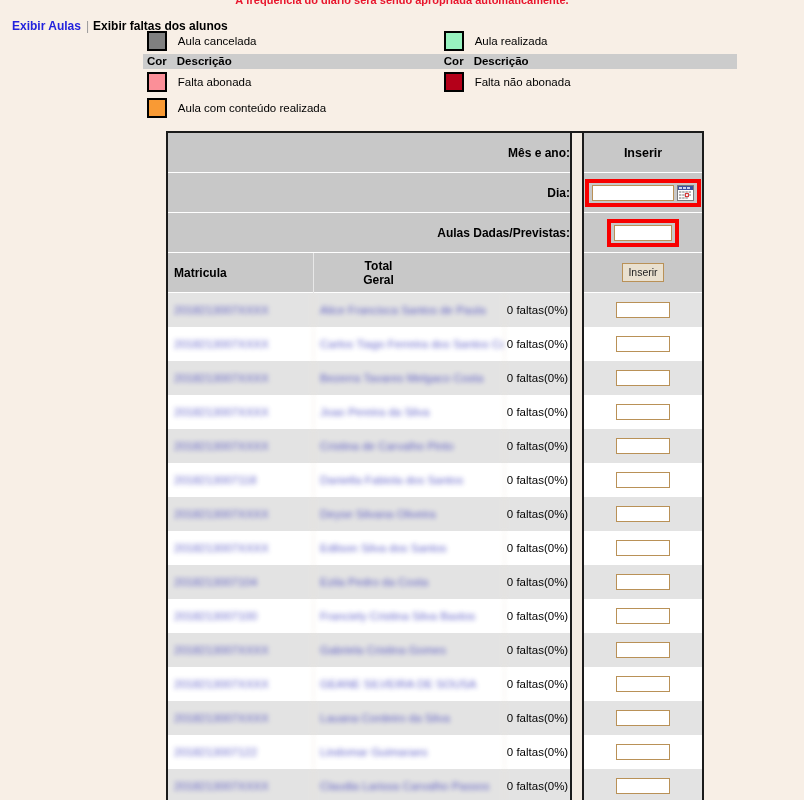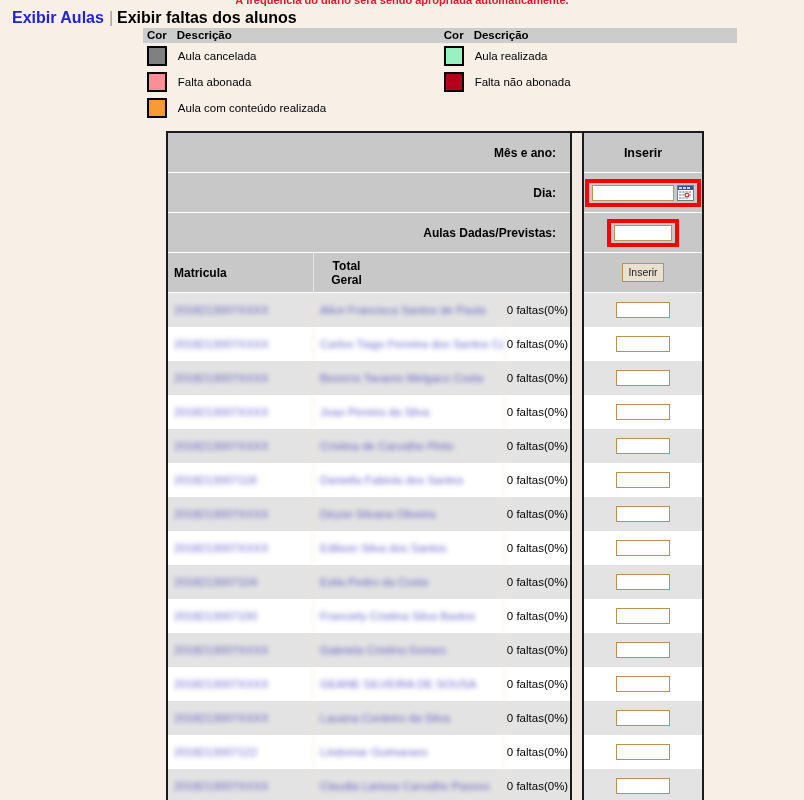--- a/index.html
+++ b/index.html
@@ -21,22 +21,22 @@
     font-weight: bold;
     white-space: nowrap;
     overflow: hidden;
     height: 12px;
     line-height: 12px;
   }
 
   
   .navbar {
     position: absolute;
-    top: 10px; left: 12px;
-    font-size: 16px;
+    top: 18px; left: 12px;
+    font-size: 12px;
     font-weight: bold;
     line-height: 16px;
     white-space: nowrap;
   }
   .navbar a.link {
     color: #2222dd;
     text-decoration: none;
   }
   .navbar .sep {
     color: #999;
@@ -112,21 +112,21 @@
     overflow: hidden;
   }
 
   
   .form-row {
     height: 40px;
     border-bottom: 1px solid #ffffff;
     display: flex;
     align-items: center;
     justify-content: flex-end;
-    padding-right: 14px;
+    padding-right: 0;
     font-size: 12px;
     font-weight: bold;
     color: #000;
     background: #c8c8c8;
   }
   .form-row.r1 { height: 40px; }
   .form-row.r2 { height: 40px; }
   .form-row.r3 { height: 40px; }
 
   
@@ -171,20 +171,21 @@
     flex: 0 0 auto;
   }
 
   
   .thead-row {
     display: flex;
     height: 40px;
     background: #c8c8c8;
     border-bottom: 1px solid #ffffff;
     align-items: center;
+    gap: 32px;
   }
   .th {
     font-size: 12px;
     font-weight: bold;
     color: #000;
     padding: 0 6px;
     height: 40px;
     display: flex;
     align-items: center;
   }
@@ -267,34 +268,34 @@
 
 <div class="notice">A frequência do diário será sendo apropriada automaticamente.</div>
 
 <div class="navbar">
   <a href="#" class="link">Exibir Aulas</a><span class="sep">|</span><span class="current">Exibir faltas dos alunos</span>
 </div>
 
 <table class="legend">
   <tbody>
       <tr>
-    <th class="cor-h">Cor</th>
-    <th class="desc-h">Descrição</th>
-    <th class="cor-h">Cor</th>
-    <th class="desc-h2">Descrição</th>
-  </tr>
-  <tr>
     <td class="swatch-cell">
       <span class="swatch" id="sw-l0" style="background: rgb(128, 128, 128);"></span>
     </td>
     <td class="label">Aula cancelada</td>
     <td class="swatch-cell">
       <span class="swatch" id="sw-r0" style="background: rgb(152, 242, 191);"></span>
     </td>
     <td class="label">Aula realizada</td>
+  </tr>
+  <tr>
+    <th class="cor-h">Cor</th>
+    <th class="desc-h">Descrição</th>
+    <th class="cor-h">Cor</th>
+    <th class="desc-h2">Descrição</th>
   </tr>
   <tr>
     <td class="swatch-cell">
       <span class="swatch" id="sw-l1" style="background: rgb(251, 143, 152);"></span>
     </td>
     <td class="label">Falta abonada</td>
     <td class="swatch-cell">
       <span class="swatch" id="sw-r1" style="background: rgb(180, 0, 25);"></span>
     </td>
     <td class="label">Falta não abonada</td>

